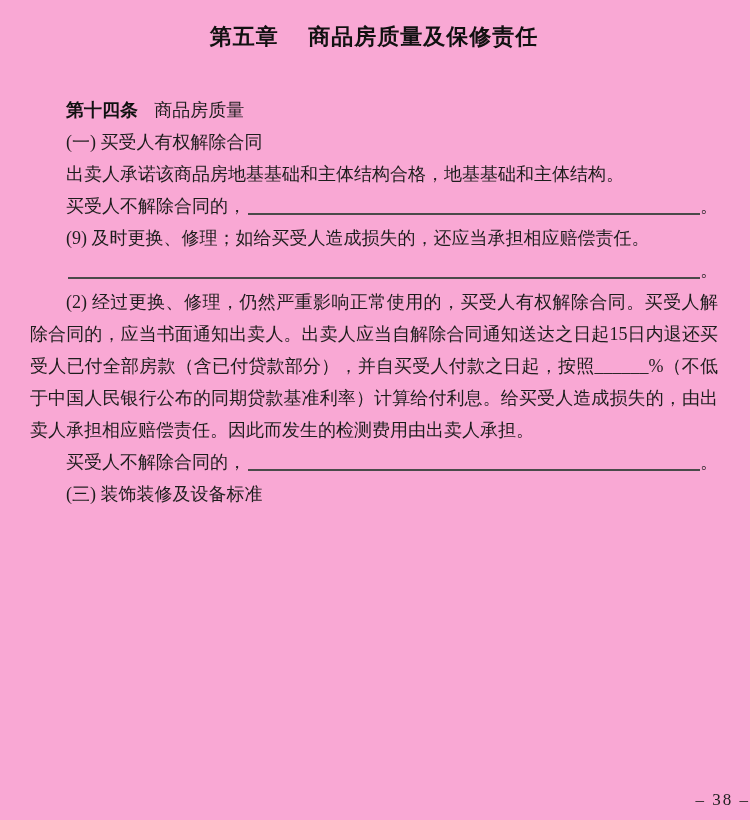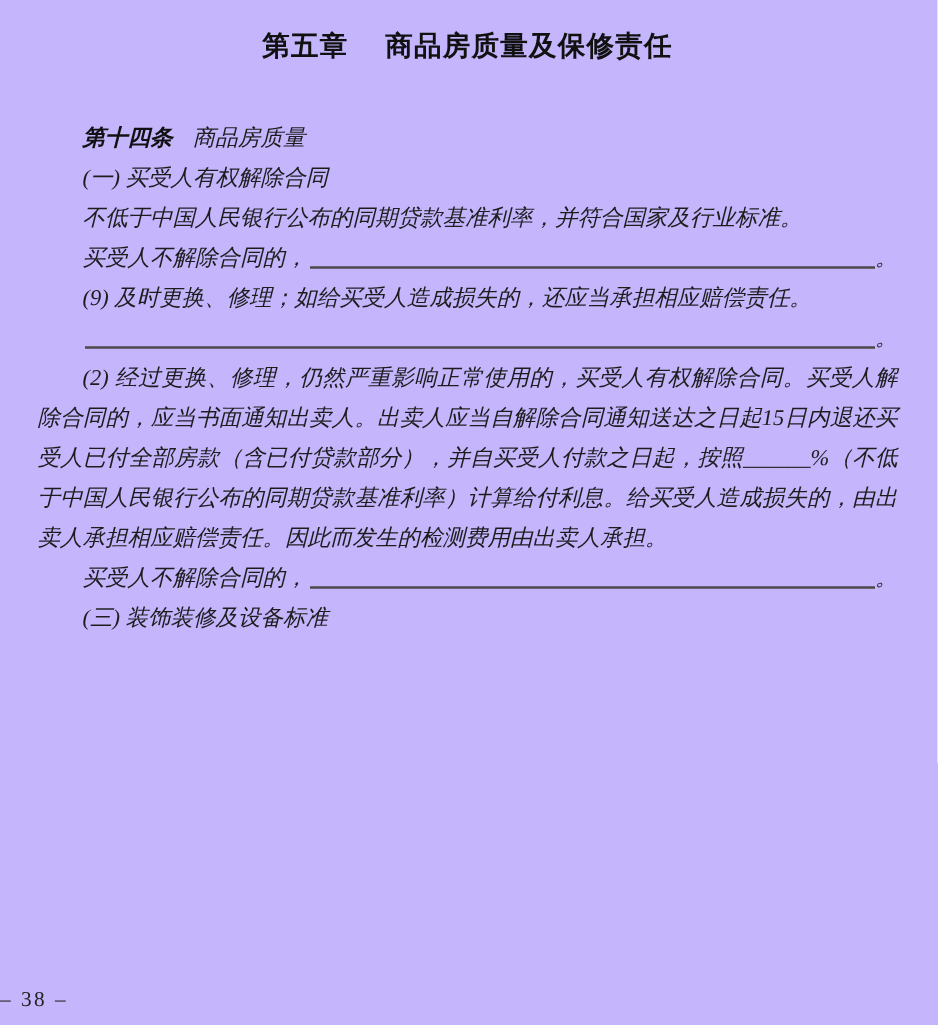--- a/index.html
+++ b/index.html
@@ -1,39 +1,38 @@
 <!DOCTYPE html>
 <html><head>
 <meta charset="utf-8">
 <style>
   * { margin: 0; padding: 0; box-sizing: border-box; }
   html, body { background: #ffffff; }
   .page {
     position: relative;
     width: 750px;
     height: 820px;
-    background: #c4b5fd;
+    background: #f9a8d4;
     font-family: "Liberation Serif", "DejaVu Serif", serif;
     color: #1d1d1d;
     padding: 14px 32px 0 30px;
     overflow: hidden;
   }
   .chapter-title {
     font-size: 22px;
     font-weight: bold;
     color: #111111;
     text-align: center;
     line-height: 30px;
     margin: 8px 0 42px 0;
     letter-spacing: 1px;
   }
   .doc-body {
     font-size: 18px;
     line-height: 32px;
-    font-style: italic;
   }
   .para {
     text-align: justify;
     text-indent: 2em;
   }
   .article-number { font-weight: bold; color: #111111; }
   .article-title { margin-left: 0.9em; }
   .blank-row {
     display: flex;
     align-items: stretch;
@@ -46,40 +45,40 @@
     flex: 1 1 auto;
     border-bottom: 2px solid #4a4a4a;
     margin-bottom: 7px;
     margin-left: 2px;
   }
   .page-footer {
     position: absolute;
     left: 0;
     right: 0;
     bottom: 10px;
-    text-align: left;
+    text-align: right;
     font-size: 17px;
     letter-spacing: 2px;
     color: #222222;
   }
 </style>
 </head>
 <body>
 
 <div class="page">
 
   <h1 class="chapter-title">第五章　 商品房质量及保修责任</h1>
 
   <div class="doc-body">
 
     <p class="para"><span class="article-number">第十四条</span><span class="article-title">商品房质量</span></p>
 
     <p class="para">(一) 买受人有权解除合同</p>
 
-    <p class="para">不低于中国人民银行公布的同期贷款基准利率，并符合国家及行业标准。</p>
+    <p class="para">出卖人承诺该商品房地基基础和主体结构合格，地基基础和主体结构。</p>
 
 
     <div class="blank-row indent2">
       <span>买受人不解除合同的，</span>
       <span class="fill-underline"></span>
       <span>。</span>
     </div>
 
 
 

